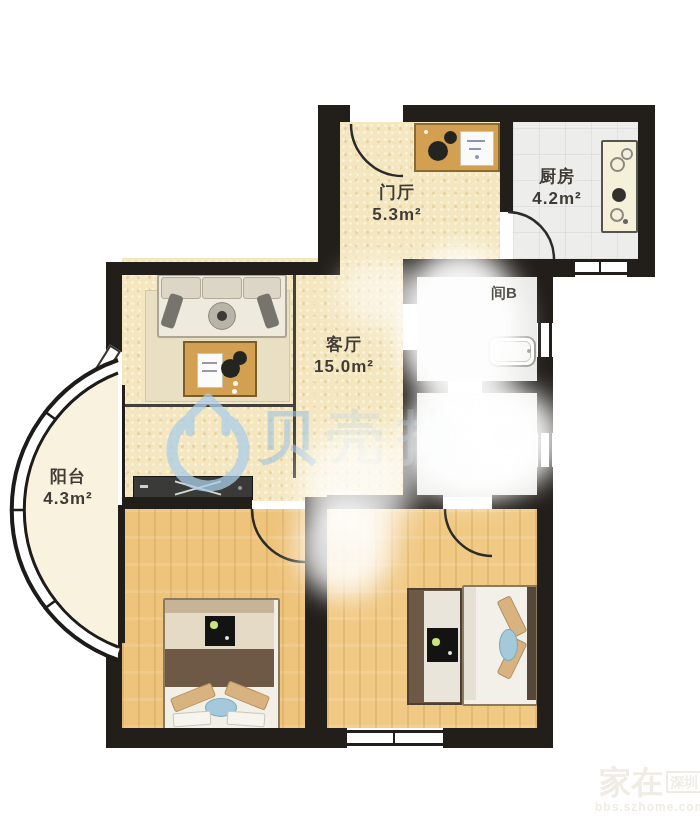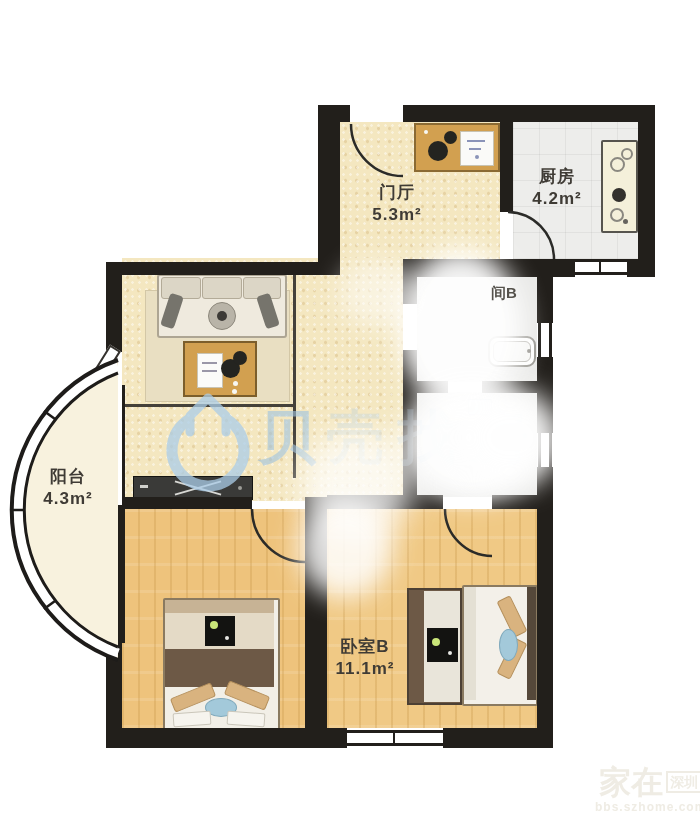--- a/index.html
+++ b/index.html
@@ -206,27 +206,27 @@
   <div class="blurpatch" style="left:455px;top:390px;width:110px;height:95px;filter:blur(15px);opacity:.8;"></div>
 
   <div class="lbl" style="left:397px;top:182px;">
     <div>门厅</div>
     <div>5.3m²</div>
   </div>
   <div class="lbl" style="left:557px;top:166px;">
     <div>厨房</div>
     <div>4.2m²</div>
   </div>
+  <div class="lbl" style="left:344px;top:334px;">
+    <div>客厅</div>
+    <div>15.0m²</div>
+  </div>
   <div class="lbl" style="left:68px;top:466px;">
     <div>阳台</div>
     <div>4.3m²</div>
-  </div>
-  <div class="lbl" style="left:365px;top:636px;">
-    <div>卧室B</div>
-    <div>11.1m²</div>
   </div>
   <div class="lbl" style="left:504px;top:282px;font-size:15px;letter-spacing:0;color:#55524c;">
     <div>间B</div>
   </div>
 
   <div class="corner-mark">
     <div style="display:flex;align-items:center;justify-content:center;gap:3px;">
       <span style="font-size:32px;font-weight:700;">家在</span>
       <span style="font-size:14px;font-weight:700;border:2px solid #efece4;padding:2px 2px;">深圳</span>
     </div>

